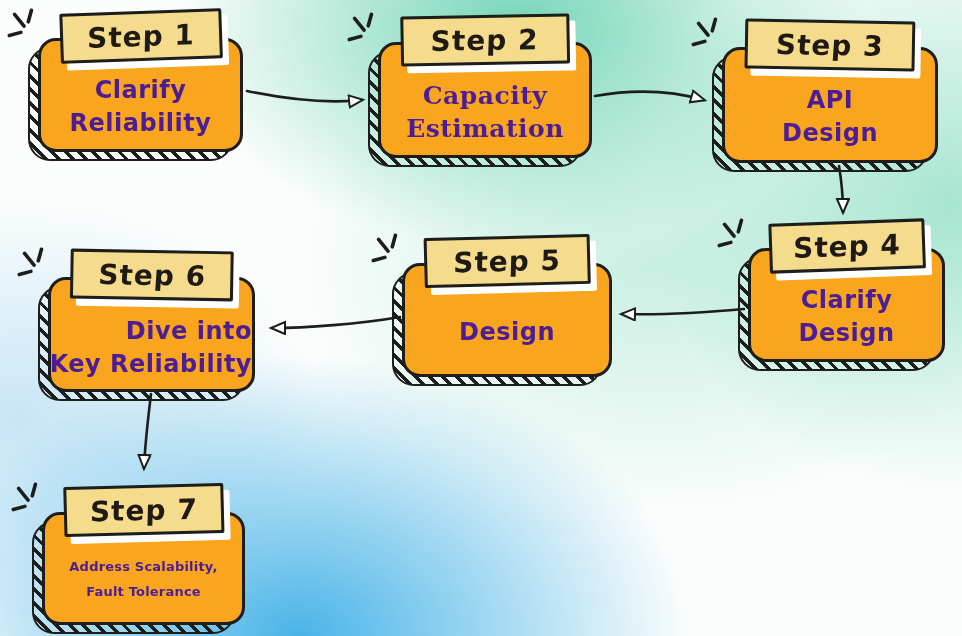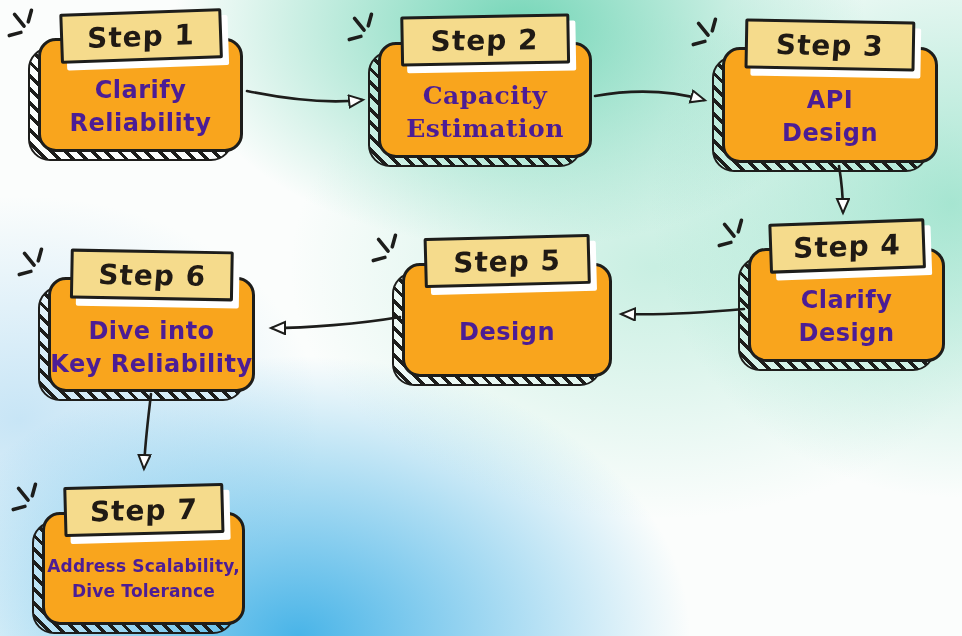--- a/index.html
+++ b/index.html
@@ -25,21 +25,21 @@
     position:absolute;inset:0;background:#F9A51D;
     border:3px solid #1d1d1b;border-radius:18px;
     display:flex;flex-direction:column;justify-content:center;align-items:center;
     padding-top:24px;box-sizing:border-box;
   }
   .line{
     color:#4c1d95;font-weight:bold;font-size:24px;line-height:33px;
     letter-spacing:.5px;white-space:nowrap;text-align:center;
   }
   .serif .line{font-family:"DejaVu Serif","Liberation Serif",serif;font-size:25px;}
-  .small .line{font-size:17px;line-height:25px;letter-spacing:.2px;}
+  .small .line{font-size:13px;line-height:25px;letter-spacing:.2px;}
   .small.card{padding-top:20px;}
   .tab{
     position:absolute;top:-27px;left:50%;height:44px;width:76%;
     transform:translateX(-50%) rotate(-1.5deg);
     background:#F5DB8C;border:3px solid #1d1d1b;border-radius:2px;
     box-shadow:6px 7px 0 #ffffff;
     display:flex;align-items:center;justify-content:center;z-index:6;
   }
   .tab span{
     font-weight:800;font-size:28px;color:#201a14;letter-spacing:1px;
@@ -160,40 +160,40 @@
 
   <div class="step" style="left:48px;top:277px;width:207px;height:115px;">
     <svg class="sparkle" viewBox="0 0 36 36">
       <g stroke="#1d1d1b" stroke-width="3.4" stroke-linecap="round">
         <line x1="10" y1="8" x2="19" y2="19"></line>
           <line x1="26" y1="4" x2="23" y2="15"></line>
           <line x1="5" y1="28" x2="16" y2="25"></line>
       </g>
     </svg>
     <div class="hatch"></div>
-    <div class="card" style="padding-top:26px;">
+    <div class="card" style="padding-top:26px;align-items:flex-end;">
       <div class="line">Dive into</div>
       <div class="line">Key Reliability</div>
     </div>
     <div class="tab" style="transform:translateX(-50%) rotate(1deg);">
       <span>Step 6</span>
     </div>
   </div>
 
   <div class="step" style="left:42px;top:512px;width:203px;height:113px;">
     <svg class="sparkle" viewBox="0 0 36 36">
       <g stroke="#1d1d1b" stroke-width="3.4" stroke-linecap="round">
         <line x1="10" y1="8" x2="19" y2="19"></line>
           <line x1="26" y1="4" x2="23" y2="15"></line>
           <line x1="5" y1="28" x2="16" y2="25"></line>
       </g>
     </svg>
     <div class="hatch"></div>
     <div class="card small">
       <div class="line">Address Scalability,</div>
-      <div class="line">Dive Tolerance</div>
+      <div class="line">Fault Tolerance</div>
     </div>
     <div class="tab" style="transform:translateX(-50%) rotate(-1.5deg);">
       <span>Step 7</span>
     </div>
   </div>
 
 </div>
 
 </body></html>

